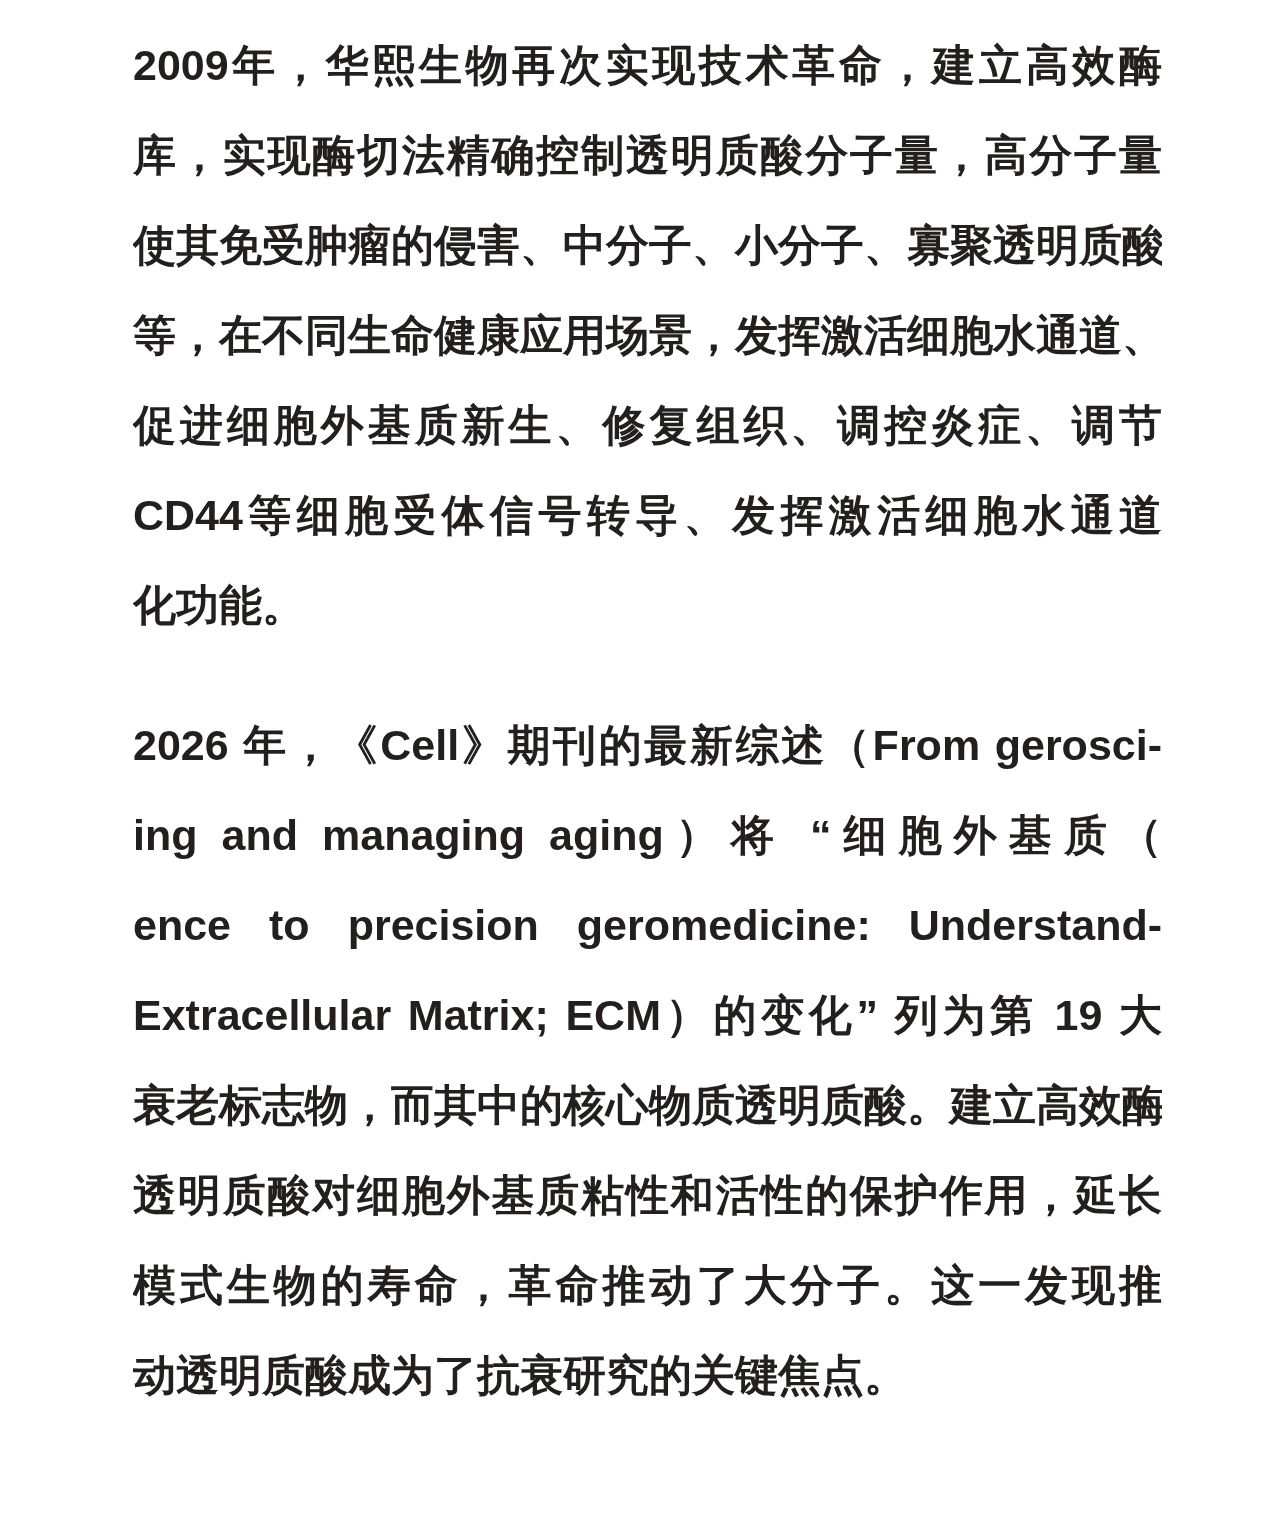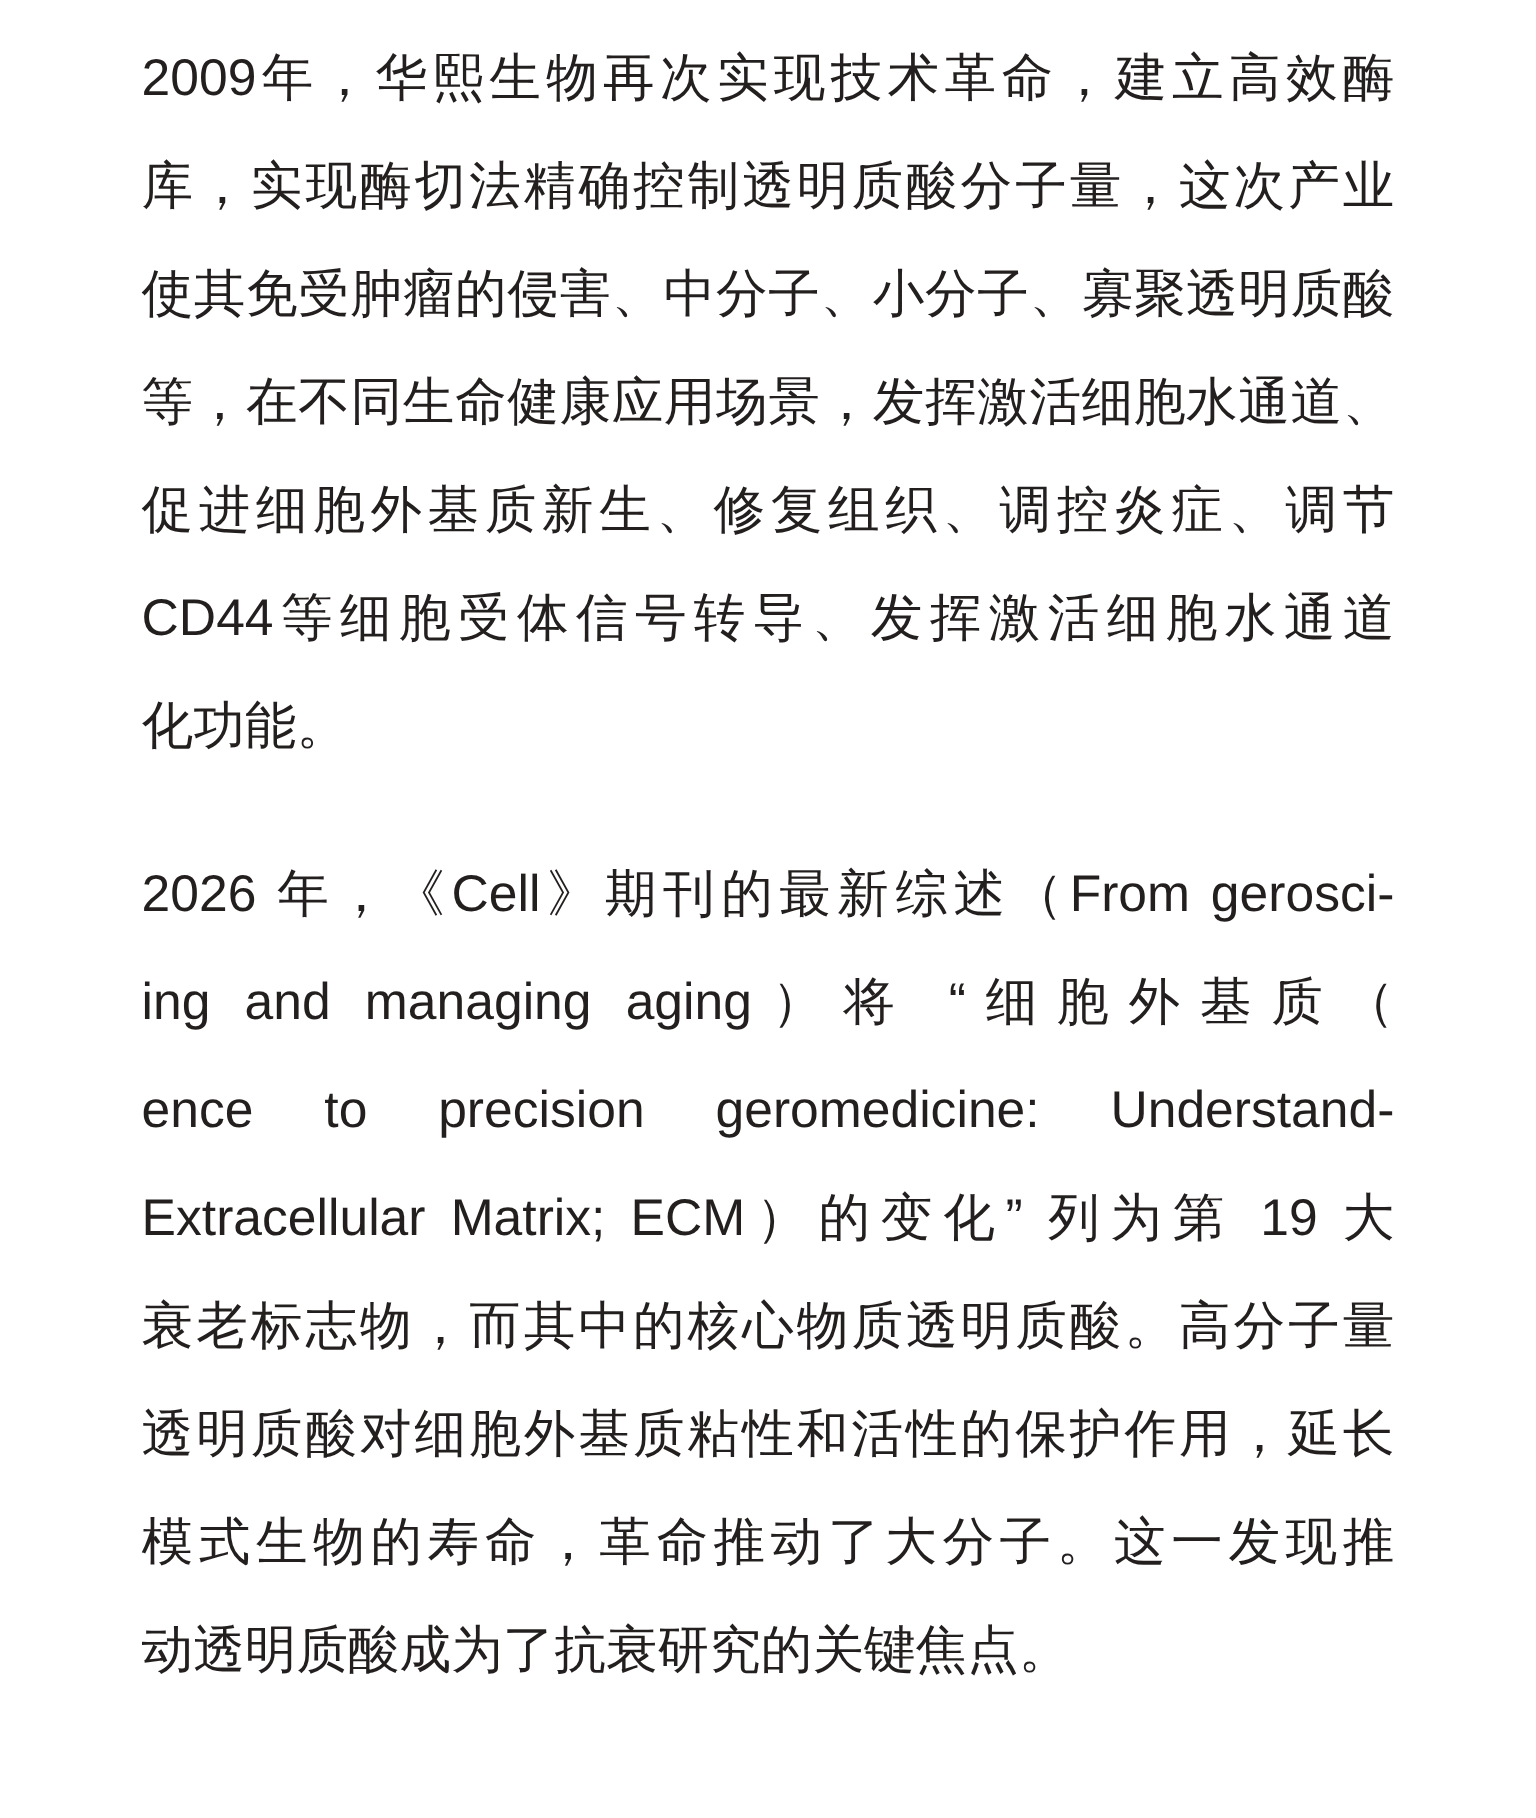--- a/index.html
+++ b/index.html
@@ -15,23 +15,24 @@
   .page {
     box-sizing: border-box;
     width: 1280px;
     min-height: 1515px;
     padding: 20px 118px 96px 118px;
     background: #ffffff;
     color: #231f1e;
   }
   .para {
     font-size: 43px;
-    font-weight: 400;
+    font-weight: 700;
     line-height: 90px;
     letter-spacing: 0;
+    margin-left: 15px;
   }
   .para + .para {
     margin-top: 50px;
   }
   .line {
     text-align: justify;
     
     text-align-last: justify;
     text-justify: inter-ideograph;
     white-space: nowrap;
@@ -42,32 +43,32 @@
     text-align: right;
   }
 </style>
 </head>
 <body>
 
 <div class="page">
 
   <div class="para">
     <div class="line">2009年，华熙生物再次实现技术革命，建立高效酶</div>
-    <div class="line">库，实现酶切法精确控制透明质酸分子量，这次产业</div>
+    <div class="line">库，实现酶切法精确控制透明质酸分子量，高分子量</div>
     <div class="line">使其免受肿瘤的侵害、中分子、小分子、寡聚透明质酸</div>
     <div class="line">等，在不同生命健康应用场景，发挥激活细胞水通道、</div>
     <div class="line">促进细胞外基质新生、修复组织、调控炎症、调节</div>
     <div class="line">CD44等细胞受体信号转导、发挥激活细胞水通道</div>
     <div class="line last">化功能。</div>
   </div>
 
   <div class="para">
     <div class="line">2026 年，《Cell》期刊的最新综述（From gerosci-</div>
     <div class="line">ing and managing aging）将 “细胞外基质（</div>
     <div class="line">ence to precision geromedicine: Understand-</div>
     <div class="line">Extracellular Matrix; ECM）的变化” 列为第 19 大</div>
-    <div class="line">衰老标志物，而其中的核心物质透明质酸。高分子量</div>
+    <div class="line">衰老标志物，而其中的核心物质透明质酸。建立高效酶</div>
     <div class="line">透明质酸对细胞外基质粘性和活性的保护作用，延长</div>
     <div class="line">模式生物的寿命，革命推动了大分子。这一发现推</div>
     <div class="line last">动透明质酸成为了抗衰研究的关键焦点。</div>
   </div>
 
 </div>
 
 </body></html>

